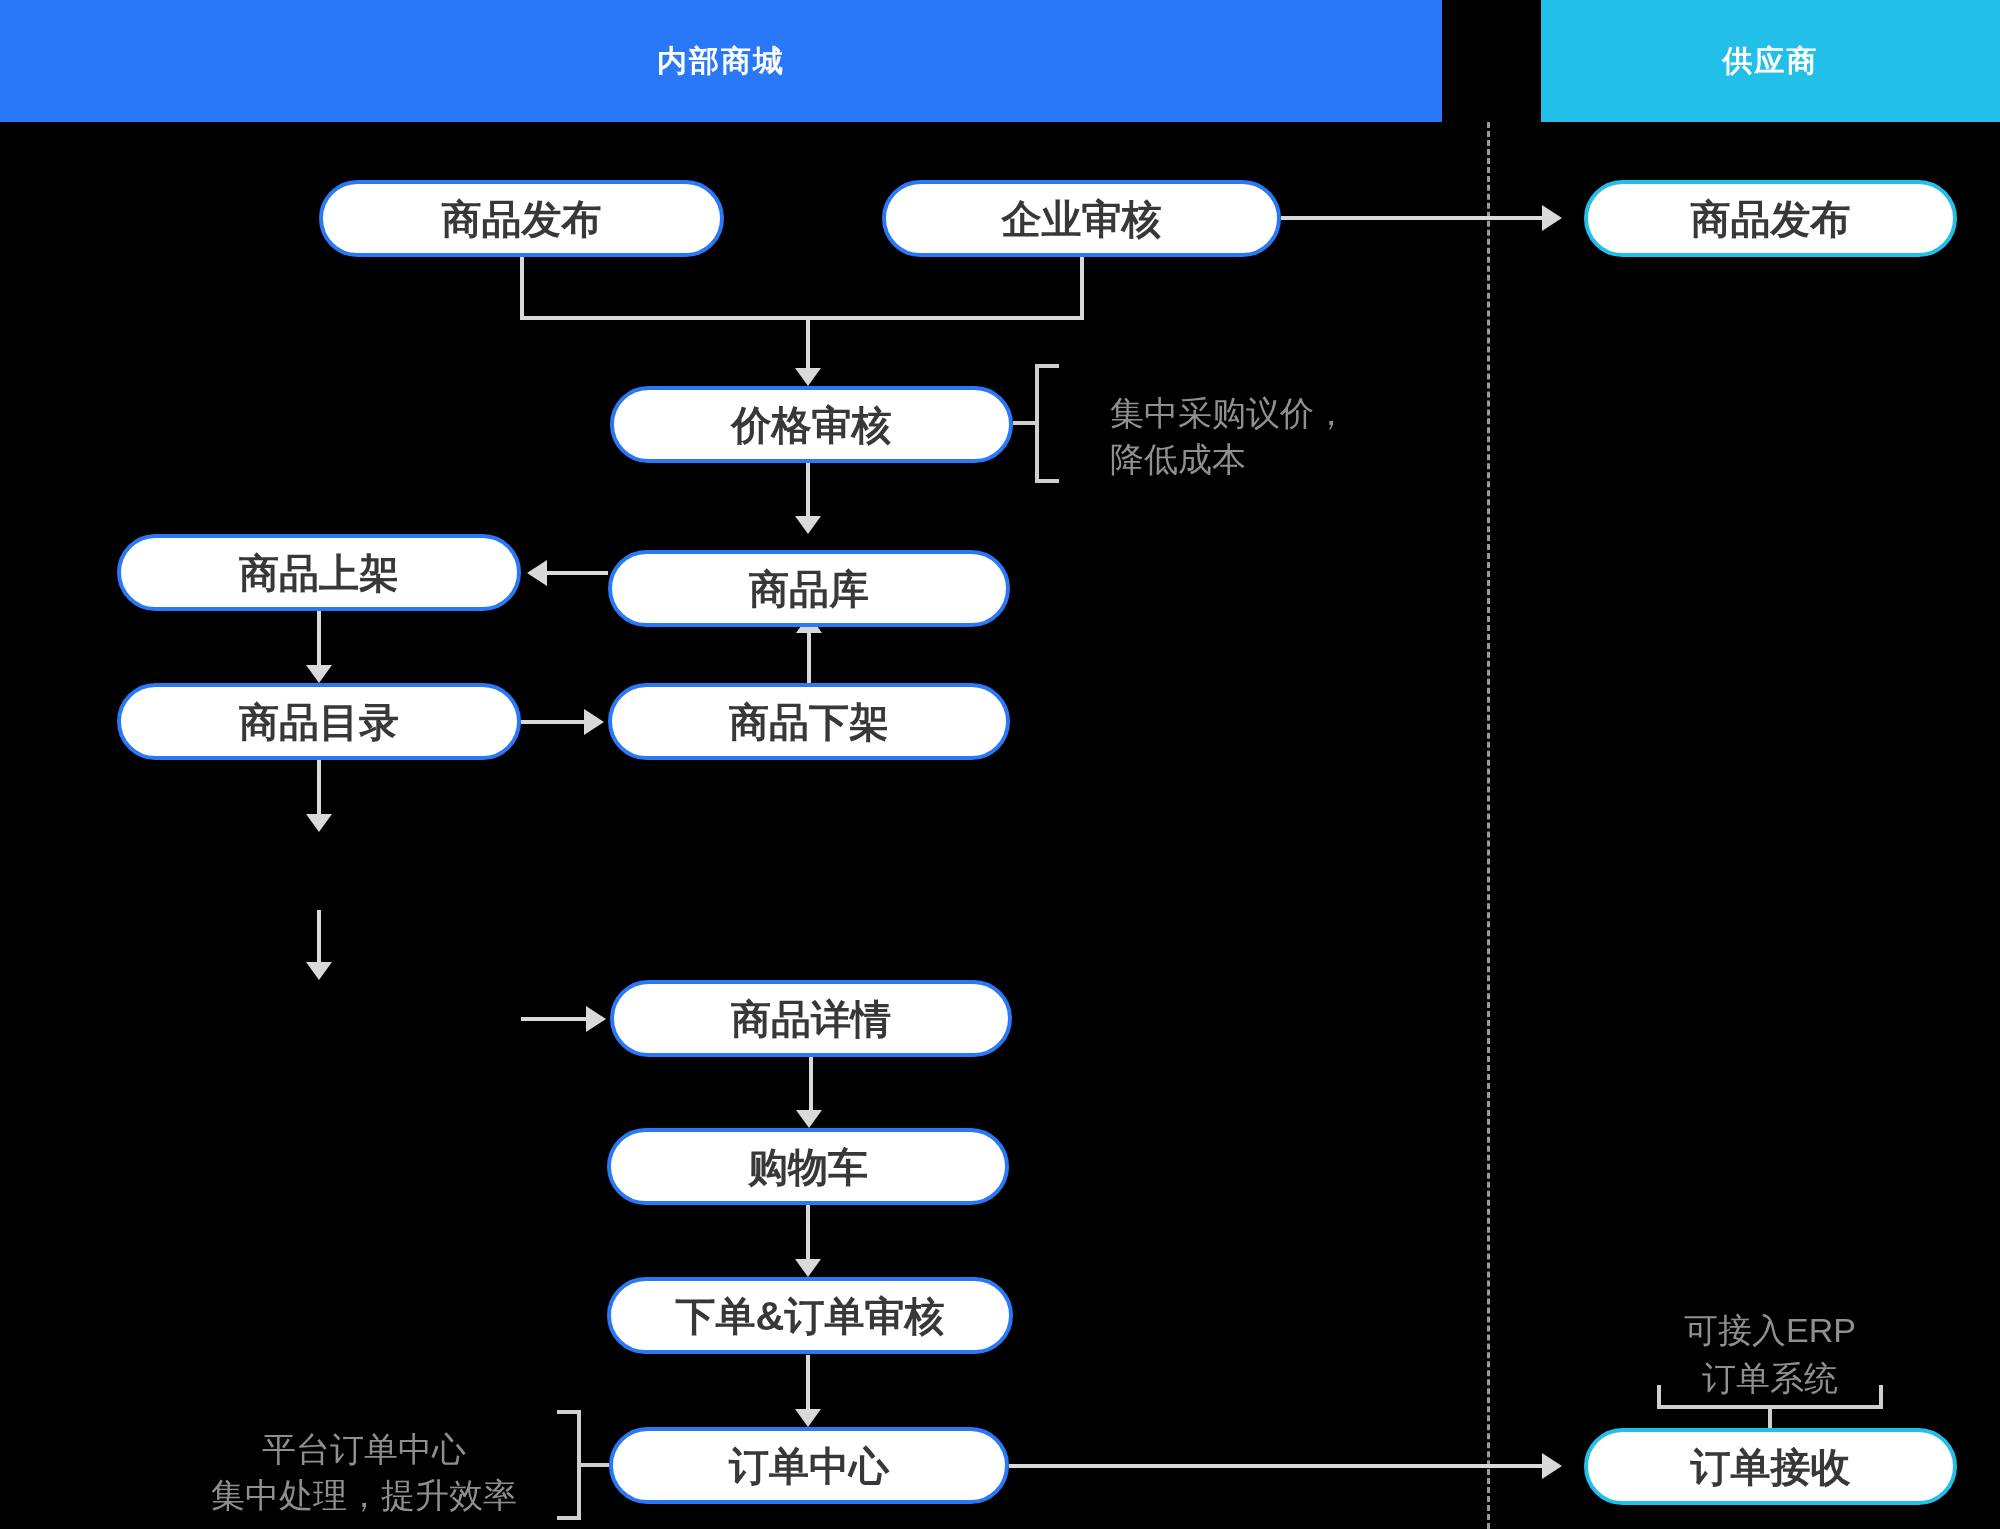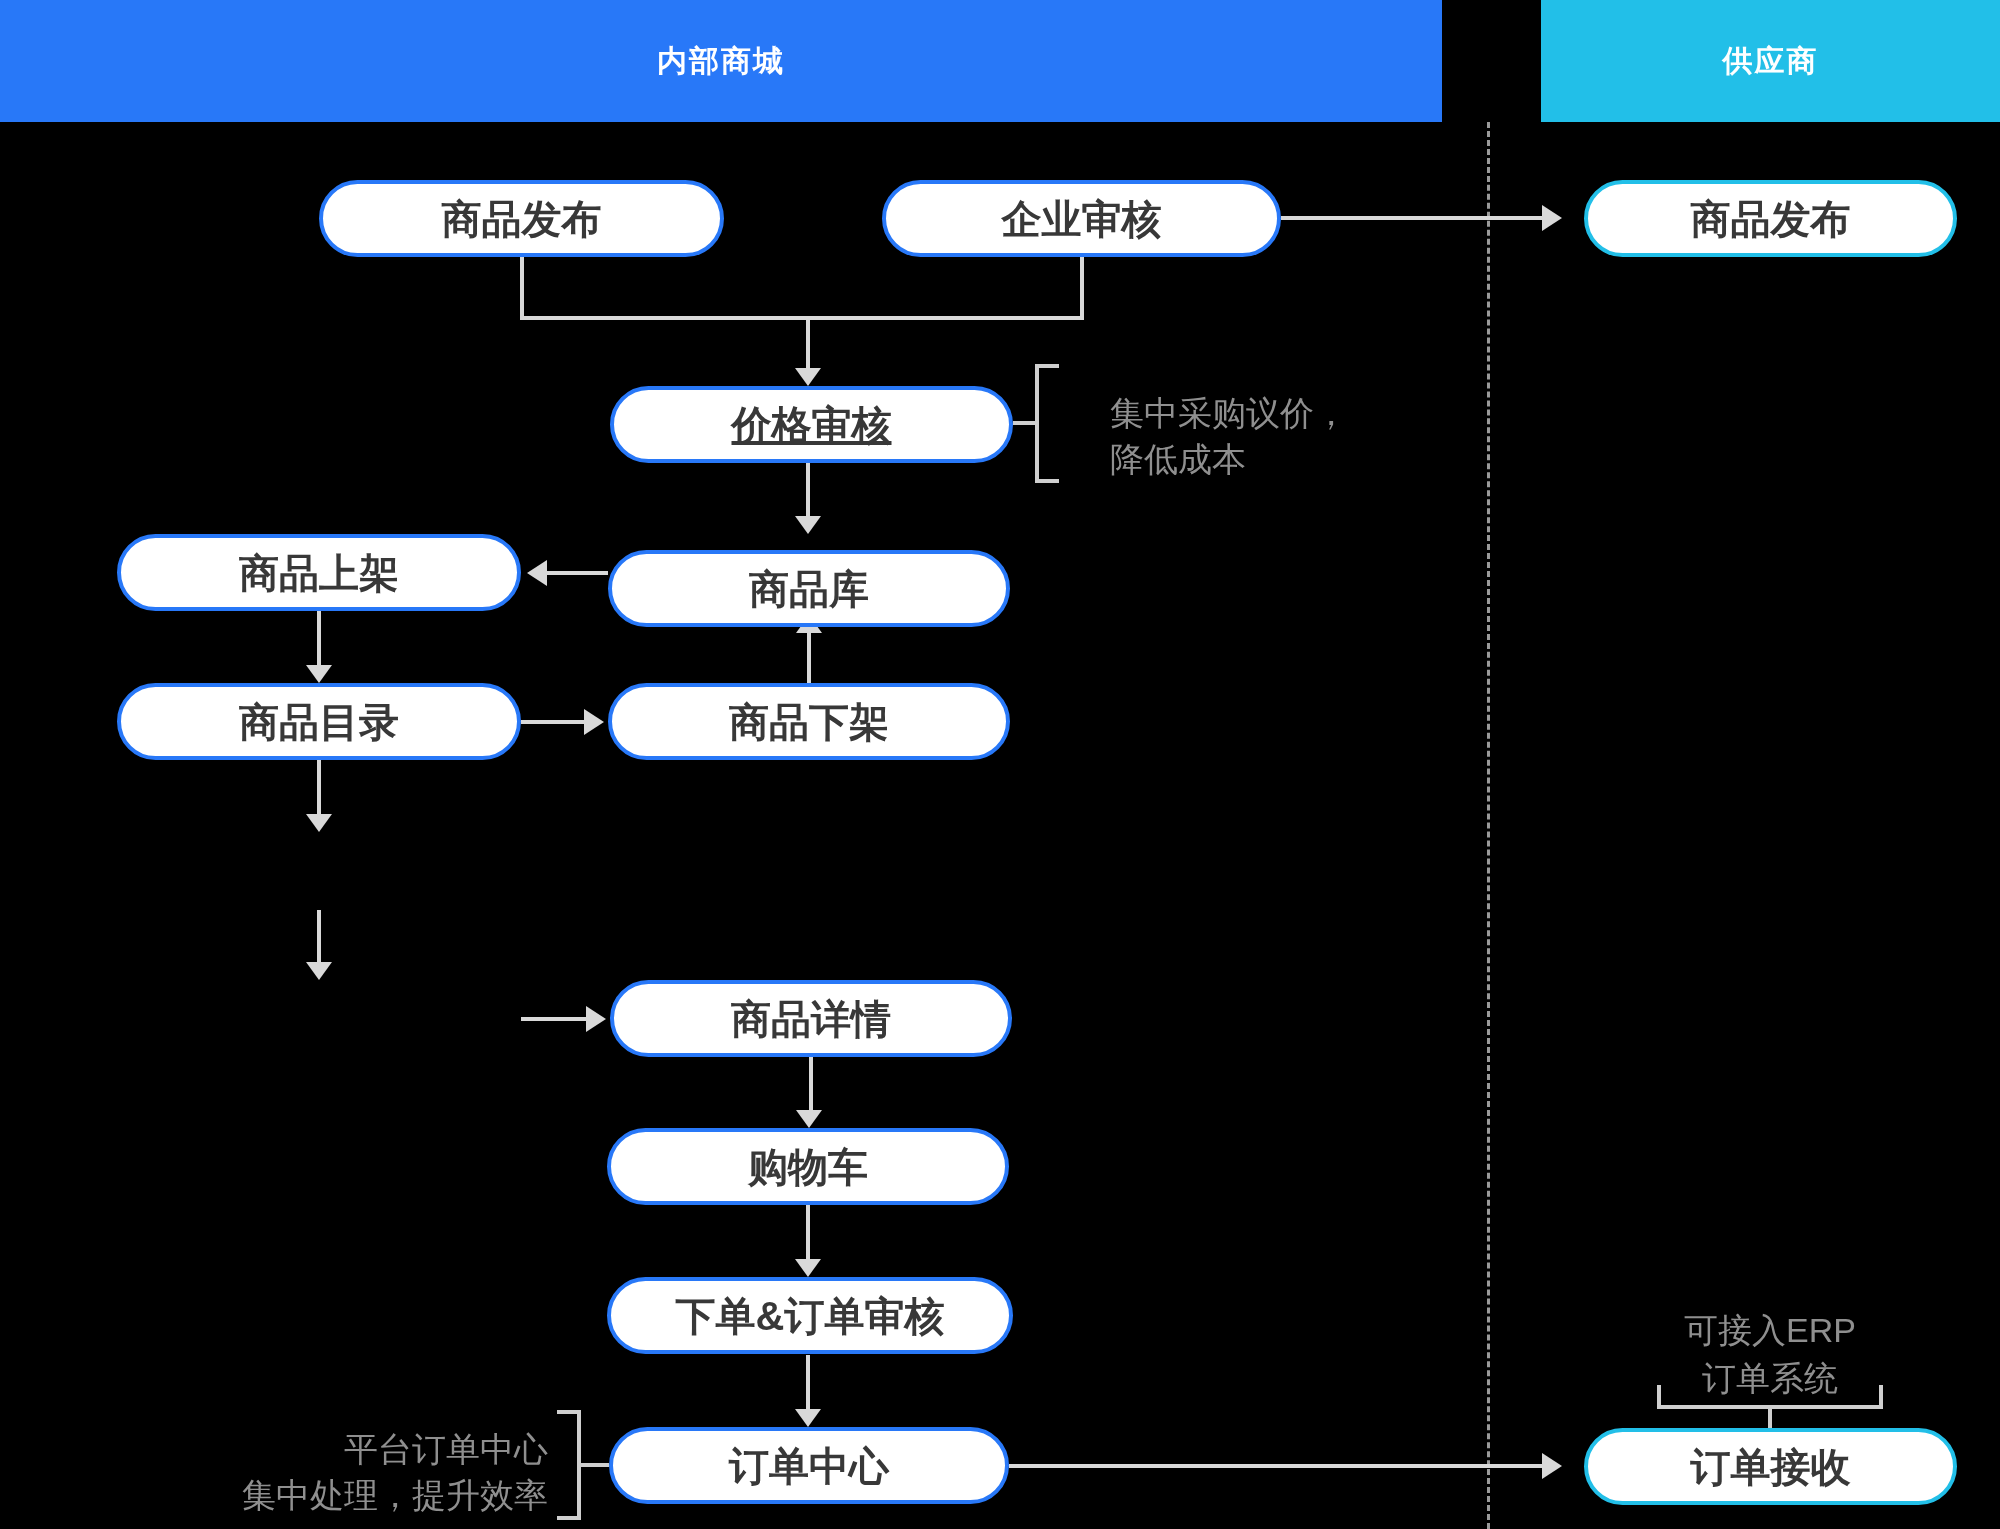--- a/index.html
+++ b/index.html
@@ -32,21 +32,21 @@
     position:absolute;box-sizing:border-box;height:77px;background:var(--node-fill);
     border:4px solid var(--internal-accent);border-radius:40px;
     display:flex;align-items:center;justify-content:center;
     color:var(--node-text);font-size:40px;font-weight:bold;line-height:1;white-space:nowrap;
   }
   .node.cyan{border-color:var(--supplier-accent);}
   
   .n-publish-internal {left:319px; top:180px; width:405px;}
   .n-enterprise-review{left:882px; top:180px; width:399px;}
   .n-publish-supplier {left:1584px;top:180px; width:373px;}
-  .n-price-review     {left:610px; top:386px; width:403px;text-decoration:underline;}
+  .n-price-review     {left:610px; top:386px; width:403px;}
   .n-on-shelf         {left:117px; top:534px; width:404px;}
   .n-library          {left:608px; top:550px; width:402px;}
   .n-catalog          {left:117px; top:683px; width:404px;}
   .n-off-shelf        {left:608px; top:683px; width:402px;}
   .n-search           {left:117px; top:832px; width:404px;}
   .n-list             {left:117px; top:980px; width:404px;}
   .n-detail           {left:610px; top:980px; width:402px;}
   .n-cart             {left:607px; top:1128px;width:402px;}
   .n-order-review     {left:607px; top:1277px;width:406px;}
   .n-order-center     {left:609px; top:1427px;width:400px;}
@@ -98,21 +98,21 @@
   .b-price-conn{left:1013px;top:421px;width:22px;height:4px;background:var(--bracket);}
   .b-order{left:557px;top:1410px;width:24px;height:110px;
     border-right:4px solid var(--bracket);border-top:4px solid var(--bracket);border-bottom:4px solid var(--bracket);}
   .b-order-conn{left:581px;top:1463px;width:28px;height:4px;background:var(--bracket);}
   .b-erp{left:1657px;top:1385px;width:226px;height:24px;
     border-left:4px solid var(--bracket);border-right:4px solid var(--bracket);border-bottom:4px solid var(--bracket);}
   .b-erp-conn{left:1768px;top:1409px;width:4px;height:19px;background:var(--bracket);}
   
   .note{position:absolute;color:var(--note-text);font-size:34px;line-height:46px;font-weight:normal;}
   .note-price{left:1110px;top:390px;text-align:left;}
-  .note-order{left:148px;top:1426px;width:400px;text-align:right;}
+  .note-order{left:164px;top:1426px;width:400px;text-align:center;}
   .note-erp{left:1620px;top:1306px;width:300px;text-align:center;line-height:48px;}
 </style>
 </head>
 <body>
 
 <div class="canvas">
 
   <div class="hdr hdr-internal">内部商城</div>
   <div class="hdr hdr-supplier">供应商</div>
 

